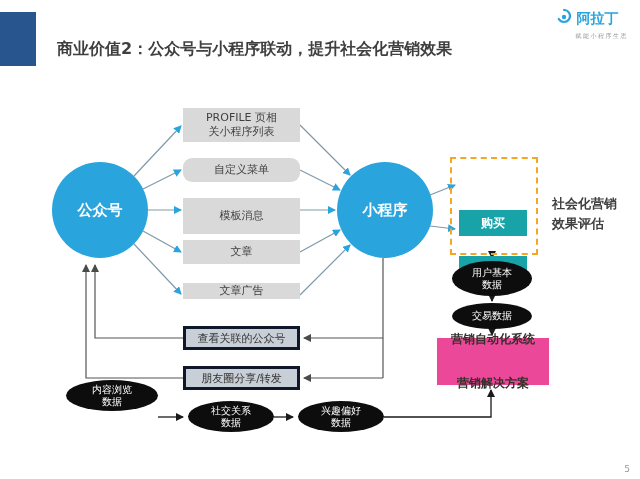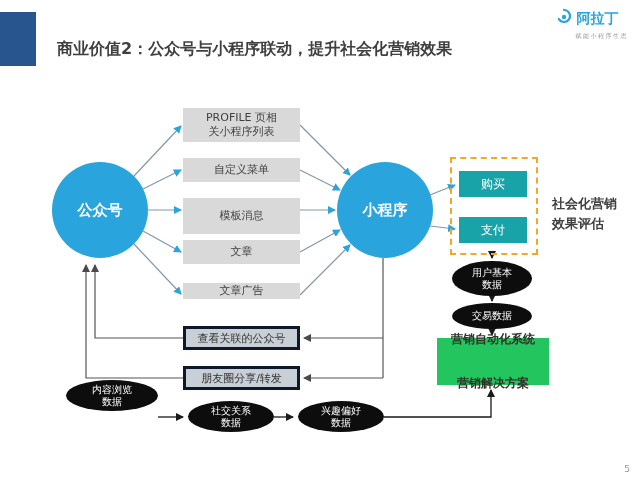--- a/index.html
+++ b/index.html
@@ -17,47 +17,47 @@
   svg.arrows { position:absolute; left:0; top:0; z-index:1; }
 
   .circle { position:absolute; width:96px; height:96px; border-radius:50%; background:#29A4DC; color:#fff;
             display:flex; align-items:center; justify-content:center; font-size:15px; font-weight:bold; z-index:2; }
   #c-left { left:52px; top:162px; }
   #c-right { left:337px; top:162px; }
 
   .link-box { position:absolute; left:183px; width:117px; background:#D9D9D9; color:#3F3F3F;
               display:flex; align-items:center; justify-content:center; text-align:center;
               font-size:11px; line-height:1.25; z-index:2; padding:0 20px; }
-  #lb1 { top:108px; height:34px; } #lb2 { top:158px; height:24px; } #lb3 { top:198px; height:36px; }
+  #lb1 { top:108px; height:34px; } #lb2 { top:158px; height:24px;border-radius:9px; } #lb3 { top:198px; height:36px; }
   #lb4 { top:240px; height:24px; } #lb5 { top:283px; height:16px; }
 
   .fb-box { position:absolute; left:183px; width:117px; height:24px; background:#C9CFD6; border:3px solid #0f172a;
             color:#333; display:flex; align-items:center; justify-content:center; font-size:11px; z-index:2; }
   #fb1 { top:326px; } #fb2 { top:366px; }
 
   .dashed-group { position:absolute; left:450px; top:157px; width:88px; height:98px; border:2px dashed #F5A623; z-index:1; }
   .action-box { position:absolute; left:459px; width:68px; height:26px; background:#18A3A8; color:#fff;
-                font-weight:normal; font-size:12px; display:flex; align-items:center; justify-content:center; z-index:2; }
+                font-weight:bold; font-size:12px; display:flex; align-items:center; justify-content:center; z-index:2;margin-top:39px; }
   #ab1 { top:171px; } #ab2 { top:217px; }
 
   .eval-text { position:absolute; left:552px; top:194px; font-size:13px; font-weight:bold; color:#3F3F3F;
                line-height:1.5; z-index:2; }
   .eval-text span { display:block; }
 
   .ellipse { position:absolute; background:#0D0D0D; color:#fff; border-radius:50%;
              display:flex; flex-direction:column; align-items:center; justify-content:center;
              text-align:center; font-size:10px; line-height:1.2; z-index:2; }
   .ellipse span { display:block; }
   #el-user  { left:452px; top:261px; width:80px; height:35px; }
   #el-trans { left:452px; top:303px; width:80px; height:26px; }
   #el-b1 { left:66px;  top:380px; width:92px; height:31px; }
   #el-b2 { left:188px; top:401px; width:86px; height:31px; }
   #el-b3 { left:298px; top:401px; width:86px; height:31px; }
 
-  .solution-box { position:absolute; left:437px; top:338px; width:112px; height:47px; background:#22c55e;
+  .solution-box { position:absolute; left:437px; top:338px; width:112px; height:47px; background:#ec4899;
                   color:#33302a; font-weight:bold; font-size:12px; display:flex; flex-direction:column;
                   align-items:center; justify-content:center; text-align:center; line-height:1.4; z-index:2;gap:27px; }
   .solution-box span { display:block; }
 
   .page-num { position:absolute; right:10px; bottom:5px; font-size:9px; color:#999; z-index:3; }
 </style>
 </head>
 <body>
 
 <div class="slide">

